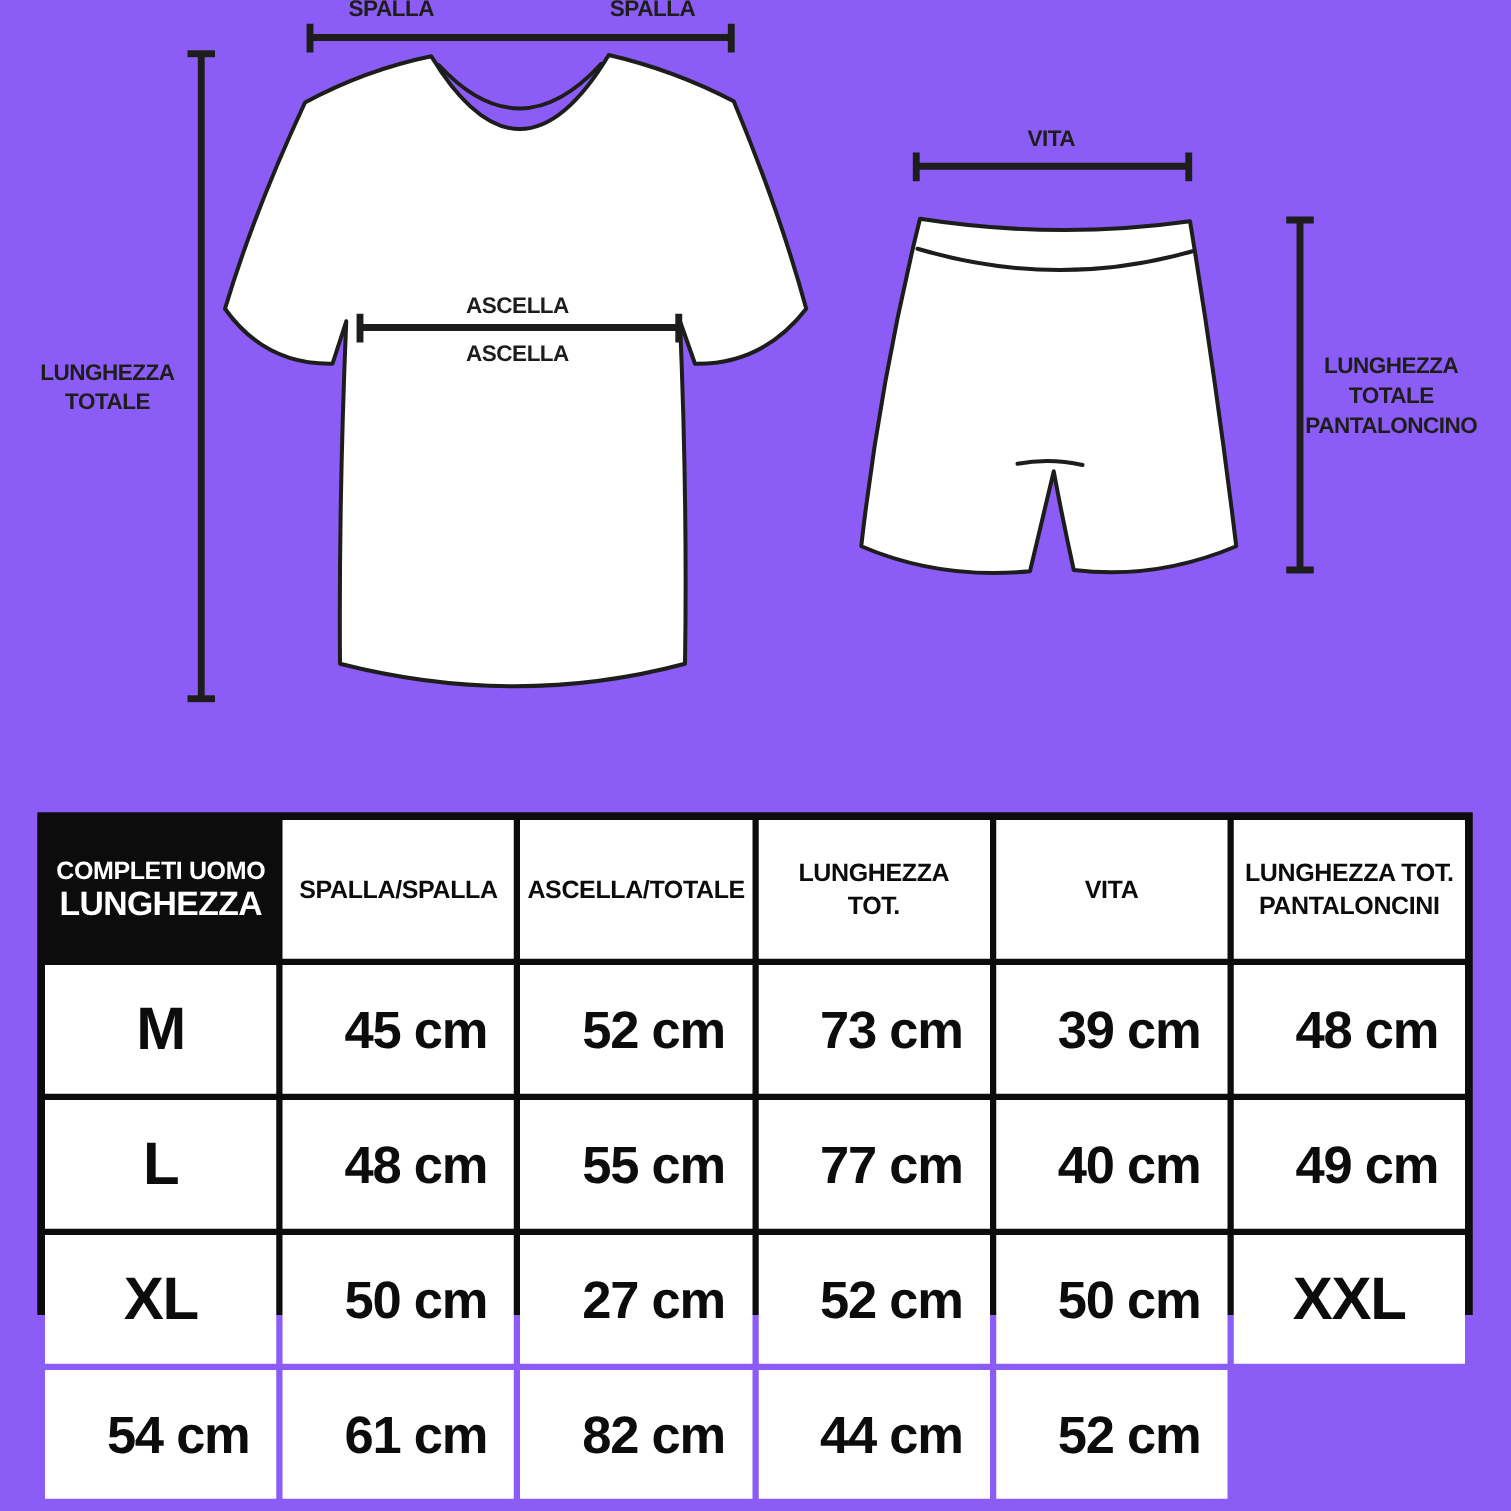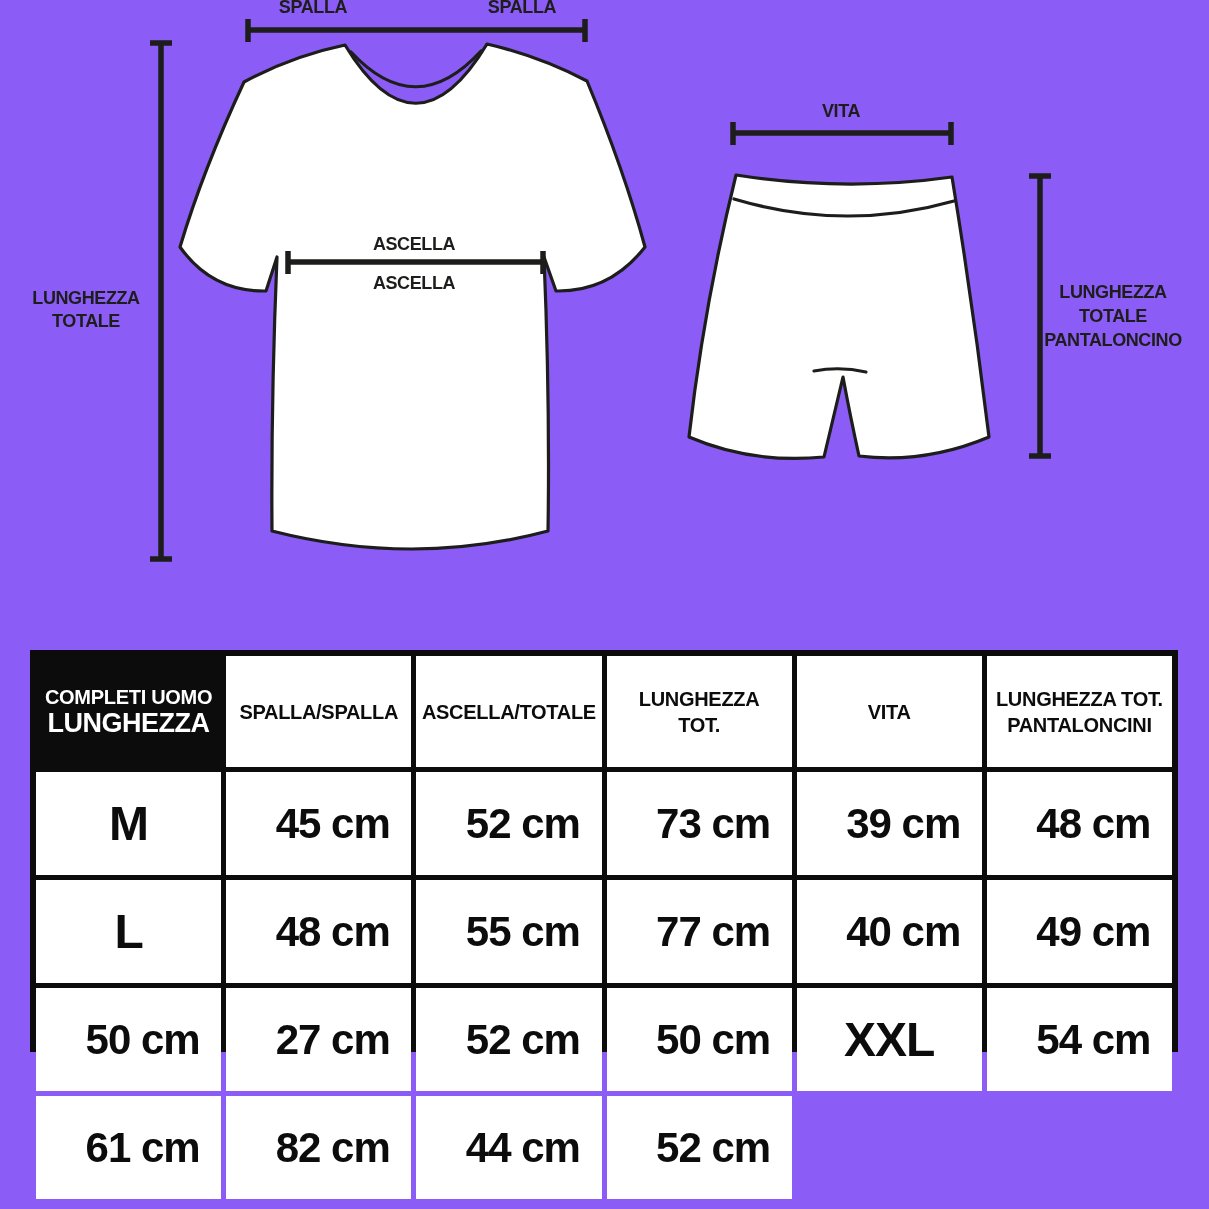--- a/index.html
+++ b/index.html
@@ -144,20 +144,21 @@
     <div class="cell val-cell">39 cm</div>
     <div class="cell val-cell">48 cm</div>
 
     <div class="cell size-cell">L</div>
     <div class="cell val-cell">48 cm</div>
     <div class="cell val-cell">55 cm</div>
     <div class="cell val-cell">77 cm</div>
     <div class="cell val-cell">40 cm</div>
     <div class="cell val-cell">49 cm</div>
 
+    <div class="cell size-cell">XL</div>
     <div class="cell val-cell">50 cm</div>
     <div class="cell val-cell">27 cm</div>
     <div class="cell val-cell">52 cm</div>
     <div class="cell val-cell">50 cm</div>
 
     <div class="cell size-cell">XXL</div>
     <div class="cell val-cell">54 cm</div>
     <div class="cell val-cell">61 cm</div>
     <div class="cell val-cell">82 cm</div>
     <div class="cell val-cell">44 cm</div>

